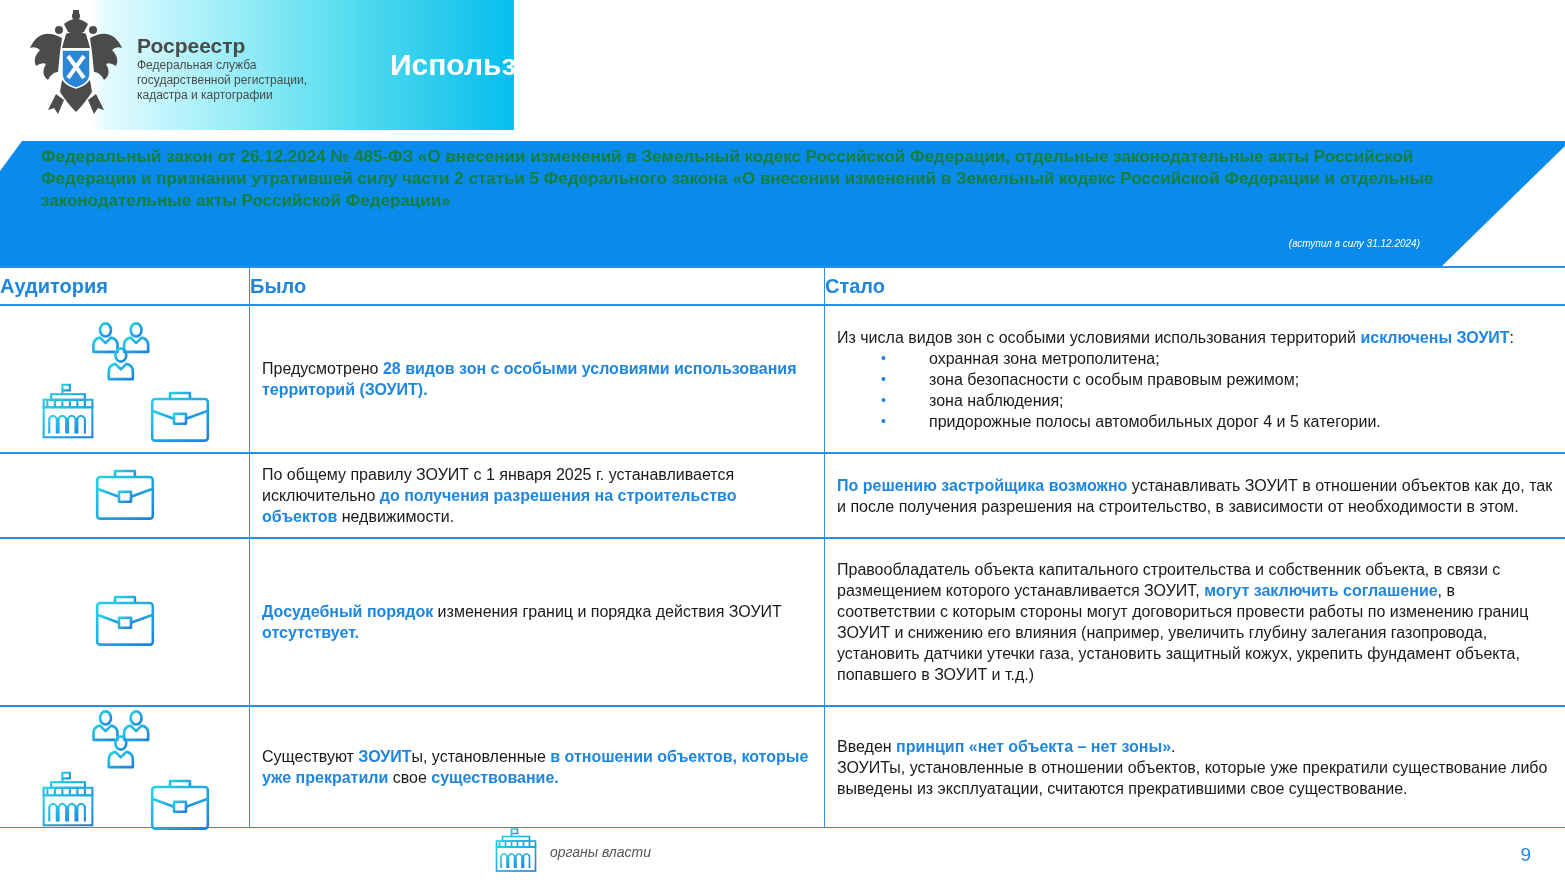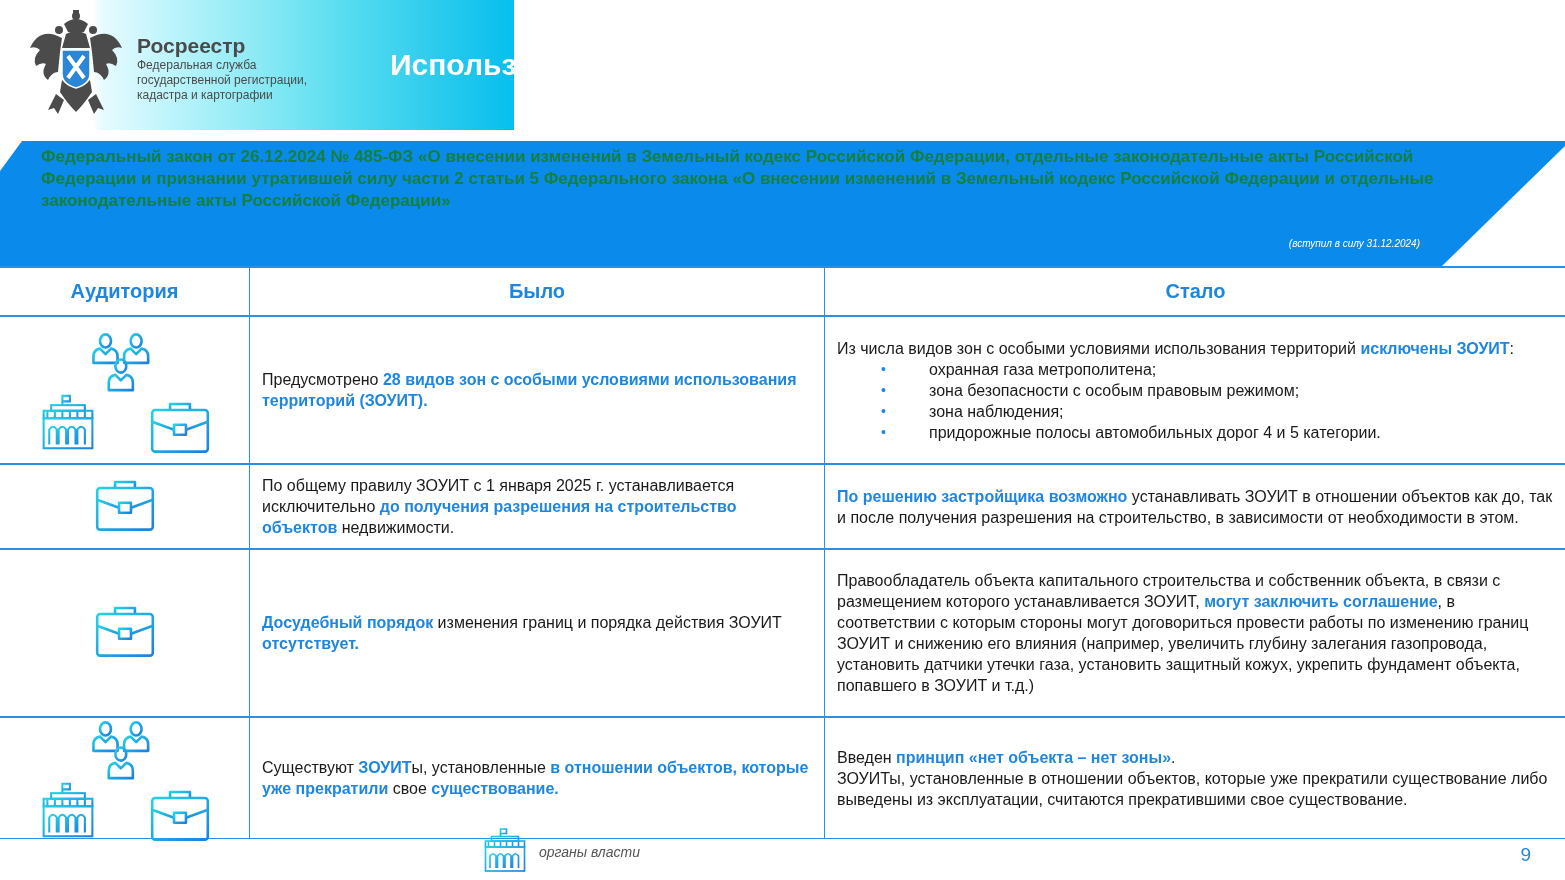--- a/index.html
+++ b/index.html
@@ -14,21 +14,21 @@
   .slide-title { position: absolute; left: 390px; top: 48px; font-size: 30px; font-weight: bold; color: #ffffff; white-space: nowrap; width: 124px; overflow: hidden; }
 
   .law-banner { position: absolute; left: 0; top: 141px; width: 1565px; height: 125px; }
   .law-banner svg { position: absolute; left: 0; top: 0; }
   .law-text { position: absolute; left: 41px; top: 146px; width: 1430px; font-size: 17px; line-height: 22px; font-weight: bold; color: #15803d; }
   .law-date { position: absolute; right: 145px; top: 238px; font-size: 10px; font-style: italic; color: #ffffff; }
 
   table.grid { position: absolute; left: -1px; top: 266px; width: 1567px; border-collapse: collapse; table-layout: fixed; }
   table.grid td, table.grid th { border: 1.5px solid #2b8fe4; vertical-align: middle; }
   table.grid tr { border-top: 2px solid #2b8fe4; }
-  th { height: 49px; font-size: 20px; font-weight: bold; color: #1f86e0; text-align: center; }
+  th { height: 38px; font-size: 20px; font-weight: bold; color: #1f86e0; text-align: left; }
   td.aud { text-align: center; }
   td.txt { padding: 0 12px; font-size: 16px; line-height: 21px; color: #1a1a1a; margin-top: 8px; }
   .hl { color: #1f86e0; font-weight: bold; }
   ul.blist { list-style: none; padding-left: 44px; }
   ul.blist li { position: relative; padding-left: 48px; }
   ul.blist li::before { content: "•"; position: absolute; left: 0; color: #1f86e0; font-size: 14px; }
 
   .legend { position: absolute; left: 0; top: 824px; height: 56px; width: 1565px; }
   .legend-item { position: absolute; top: 0; height: 56px; display: flex; align-items: center; }
   .legend-label { font-size: 14px; font-style: italic; color: #555; line-height: 20px; margin-left: 10px; }
@@ -134,21 +134,21 @@
                 </g>
               </svg></div>
           </div>
         </td>
     <td class="txt">
           <div class="rich"><span>Предусмотрено </span><span class="hl">28 видов зон с особыми условиями использования территорий (ЗОУИТ).</span></div>
         </td>
     <td class="txt">
       <div class="rich"><span>Из числа видов зон с особыми условиями использования территорий </span><span class="hl">исключены ЗОУИТ</span><span>:</span></div>
       <ul class="blist">
-        <li>охранная газа метрополитена;</li>
+        <li>охранная зона метрополитена;</li>
         <li>зона безопасности с особым правовым режимом;</li>
         <li>зона наблюдения;</li>
         <li>придорожные полосы автомобильных дорог 4 и 5 категории.</li>
       </ul>
     </td>
   </tr>
   <tr style="height:85px">
     <td class="aud">
           <div class="aud-icons"><svg width="64" height="57.6" viewBox="0 0 64 58">
               <defs>
@@ -251,21 +251,21 @@
           <div class="rich"><span>Существуют </span><span class="hl">ЗОУИТ</span><span>ы, установленные </span><span class="hl">в отношении объектов, которые уже прекратили</span><span> свое </span><span class="hl">существование.</span></div>
         </td>
     <td class="txt">
           <div class="rich"><span>Введен </span><span class="hl">принцип «нет объекта – нет зоны»</span><span>.</span><br><span>ЗОУИТы, установленные в отношении объектов, которые уже прекратили существование либо выведены из эксплуатации, считаются прекратившими свое существование.</span></div>
         </td>
   </tr>
 </tbody>
   </table>
 
 <div class="legend">
-  <div class="legend-item" style="left:481px">
+  <div class="legend-item" style="left:492px">
     <span class="legend-icon"><svg width="48" height="48" viewBox="0 0 64 64">
           <defs>
             <linearGradient id="g10" x1="0" y1="0" x2="1" y2="1">
               <stop offset="0" stop-color="#22d3e6"></stop>
               <stop offset="1" stop-color="#1f7fe0"></stop>
             </linearGradient>
           </defs>
   <g fill="none" stroke="url(#g10)" stroke-width="2.2">
   <path d="M26 14 v-10 h8 v6 h-8"></path>
             <rect x="14" y="14" width="36" height="6"></rect>

